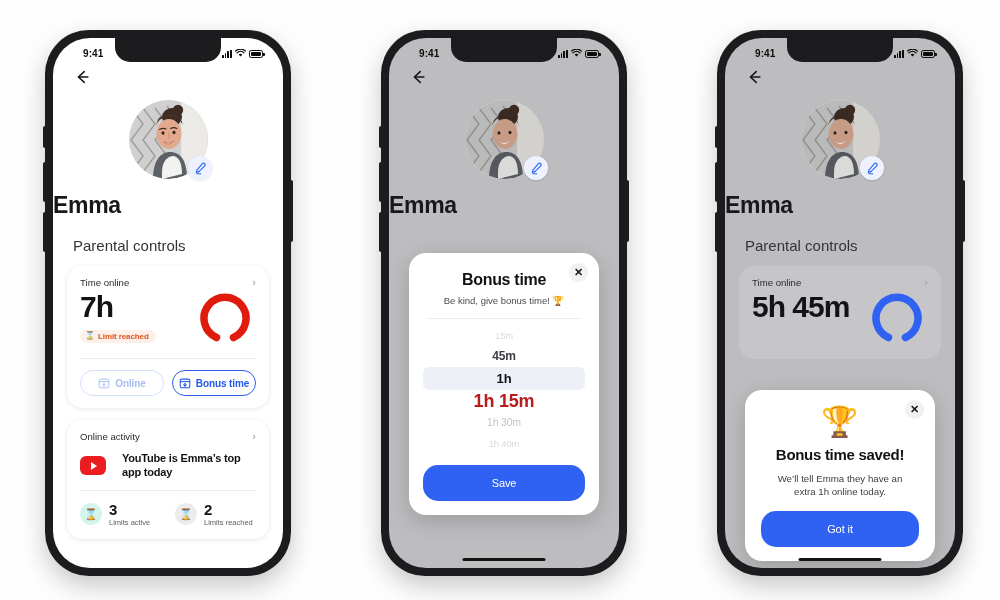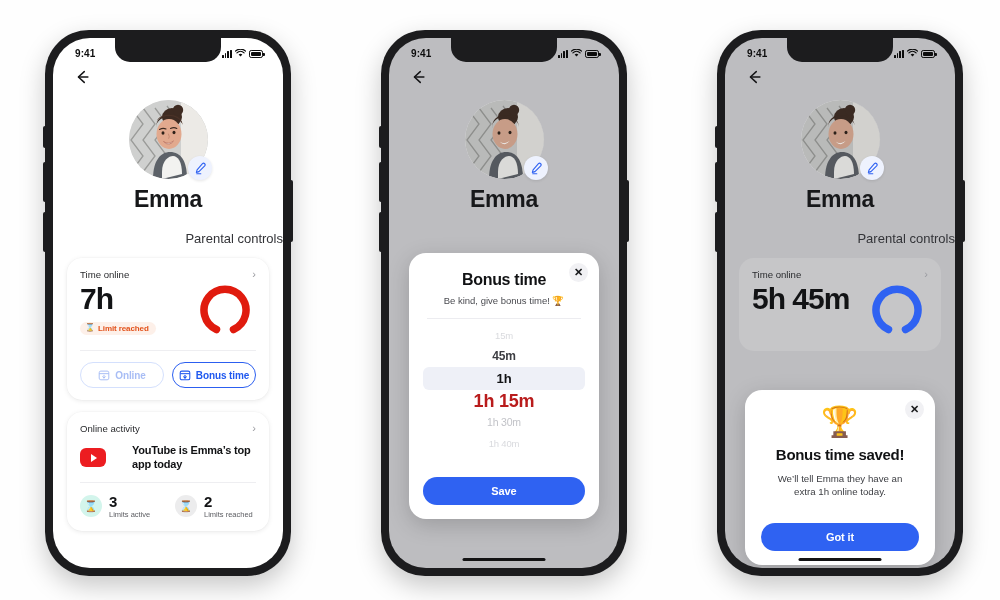--- a/index.html
+++ b/index.html
@@ -24,21 +24,21 @@
     width:106px;height:24px;background:#1c1c1e;border-bottom-left-radius:15px;
     border-bottom-right-radius:15px;z-index:40;}
   
   .btn-side{position:absolute;background:#1c1c1e;}
   .bs-silent{left:-2px;top:96px;width:3px;height:22px;border-radius:2px 0 0 2px;}
   .bs-vup{left:-2px;top:132px;width:3px;height:40px;border-radius:2px 0 0 2px;}
   .bs-vdn{left:-2px;top:182px;width:3px;height:40px;border-radius:2px 0 0 2px;}
   .bs-pwr{right:-2px;top:150px;width:3px;height:62px;border-radius:0 2px 2px 0;}
 
   
-  .statusbar{position:absolute;left:0;right:0;top:0;height:26px;z-index:30;
+  .statusbar{position:absolute;left:8px;right:0;top:0;height:26px;z-index:30;
     display:flex;align-items:center;justify-content:space-between;
     padding:4px 20px 0 22px;box-sizing:border-box;}
   .sb-time{font-size:10px;font-weight:700;color:#0d0d0d;letter-spacing:.1px;}
   .sb-icons{display:flex;align-items:flex-end;gap:3px;}
   .sig{display:flex;align-items:flex-end;gap:1px;height:9px;}
   .sig i{display:block;width:1.8px;background:#0d0d0d;border-radius:.5px;}
   .sig i:nth-child(1){height:3px;}
   .sig i:nth-child(2){height:4.6px;}
   .sig i:nth-child(3){height:6.3px;}
   .sig i:nth-child(4){height:8px;}
@@ -53,23 +53,23 @@
   .app{position:absolute;left:0;right:0;top:0;bottom:0;overflow:hidden;}
   .backbar{padding:30px 0 0 20px;}
   .backarrow{width:18px;height:18px;display:block;}
 
   .avatar-wrap{margin:14px auto 0;width:79px;height:79px;position:relative;}
   .avatar{width:79px;height:79px;border-radius:50%;overflow:hidden;position:relative;
     background:#d9d9d9;}
   .edit-badge{position:absolute;right:-4px;bottom:-1px;width:24px;height:24px;
     border-radius:50%;background:#eef2fe;display:flex;align-items:center;
     justify-content:center;box-shadow:0 1px 3px rgba(0,0,0,.10);}
-  .name{text-align:center;font-size:23px;font-weight:700;color:#17181a;
-    margin-top:7px;letter-spacing:-.3px;}
-  .section-title{font-size:13px;color:#333438;margin:18px 0 0 20px;font-weight:400;text-align:right;}
+  .name{font-size:23px;font-weight:700;color:#17181a;
+    margin-top:13px;letter-spacing:-.3px;}
+  .section-title{font-size:15px;color:#333438;margin:18px 0 0 20px;font-weight:400;}
 
   .card{margin:12px 14px 0;background:#fff;border-radius:15px;
     box-shadow:0 1px 5px rgba(0,0,0,.085), 0 0 0 .5px rgba(0,0,0,.025);
     padding:11px 13px 12px;box-sizing:border-box;}
   .card-head{display:flex;align-items:center;justify-content:space-between;}
   .card-head .ch-label{font-size:9.6px;color:#2a2b2e;font-weight:400;}
   .chev{color:#9a9ba0;font-size:11px;line-height:1;}
 
   .metric-row{display:flex;align-items:flex-start;justify-content:space-between;
     margin-top:2px;}
@@ -83,21 +83,21 @@
 
   .divider{height:1px;background:#eeeef1;margin:11px 0 0;}
 
   .btn-row{display:flex;gap:8px;margin-top:11px;}
   .pill{flex:1;display:flex;align-items:center;justify-content:center;gap:5px;
     height:26px;border-radius:14px;box-sizing:border-box;font-size:10px;
     font-weight:700;letter-spacing:-.1px;}
   .pill.ghost{border:1.2px solid #d4e0fd;color:#a8bdf5;background:#fff;}
   .pill.primary{border:1.5px solid #2c5ff0;color:#2059ef;background:#fff;}
 
-  .act-row{display:flex;align-items:center;gap:26px;margin-top:10px;}
+  .act-row{display:flex;align-items:center;gap:16px;margin-top:10px;}
   .yt{width:26px;height:19px;border-radius:6px;background:#ec1d21;
     display:flex;align-items:center;justify-content:center;flex:0 0 auto;}
   .yt-tri{width:0;height:0;border-left:6px solid #fff;border-top:4px solid transparent;
     border-bottom:4px solid transparent;margin-left:1.5px;}
   .act-txt{font-size:11px;color:#111214;font-weight:700;line-height:1.23;letter-spacing:-.2px;}
 
   .stats-row{display:flex;gap:14px;margin-top:10px;}
   .stat{display:flex;align-items:center;gap:7px;flex:1;}
   .stat-ico{width:22px;height:22px;border-radius:50%;display:flex;align-items:center;
     justify-content:center;font-size:11px;}
@@ -121,23 +121,23 @@
   .m-sub{text-align:center;font-size:9.5px;color:#4a4b50;margin-top:6px;}
   .m-rule{height:1px;background:#ececf0;margin:12px 4px 0;}
   .picker{margin-top:6px;}
   .pk{height:20px;display:flex;align-items:center;justify-content:center;
     font-size:11.5px;letter-spacing:-.2px;margin:1px 0;border-radius:6px;}
   .pk.f0{color:#d9dade;font-weight:400;font-size:9.5px;}
   .pk.f1{color:#c2c3c8;font-weight:400;font-size:10.5px;}
   .pk.f2{color:#3c3d42;font-weight:700;font-size:12px;}
   .pk.sel{background:#eef0f7;color:#111214;font-weight:700;font-size:13px;height:23px;}
   .pk.f2b{color:#b91c1c;font-weight:700;font-size:18px;}
-  .btn-cta{margin-top:24px;height:28px;border-radius:15px;background:#2f62f2;
+  .btn-cta{margin-top:12px;height:36px;border-radius:15px;background:#2f62f2;
     display:flex;align-items:center;justify-content:center;color:#fff;
-    font-size:11px;font-weight:700;letter-spacing:-.1px;}
+    font-size:11px;font-weight:400;letter-spacing:-.1px;}
 
   
   .m-saved{left:20px;right:20px;top:352px;padding:17px 16px 14px;}
   .trophy{text-align:center;font-size:30px;line-height:1;}
   .m-title2{text-align:center;font-size:15px;font-weight:700;color:#111214;
     margin-top:9px;letter-spacing:-.3px;}
   .m-body2{text-align:center;font-size:9.7px;color:#3f4045;margin-top:9px;
     line-height:1.38;padding:0 6px;}
 
   .home-ind{position:absolute;left:50%;bottom:7px;transform:translateX(-50%);

